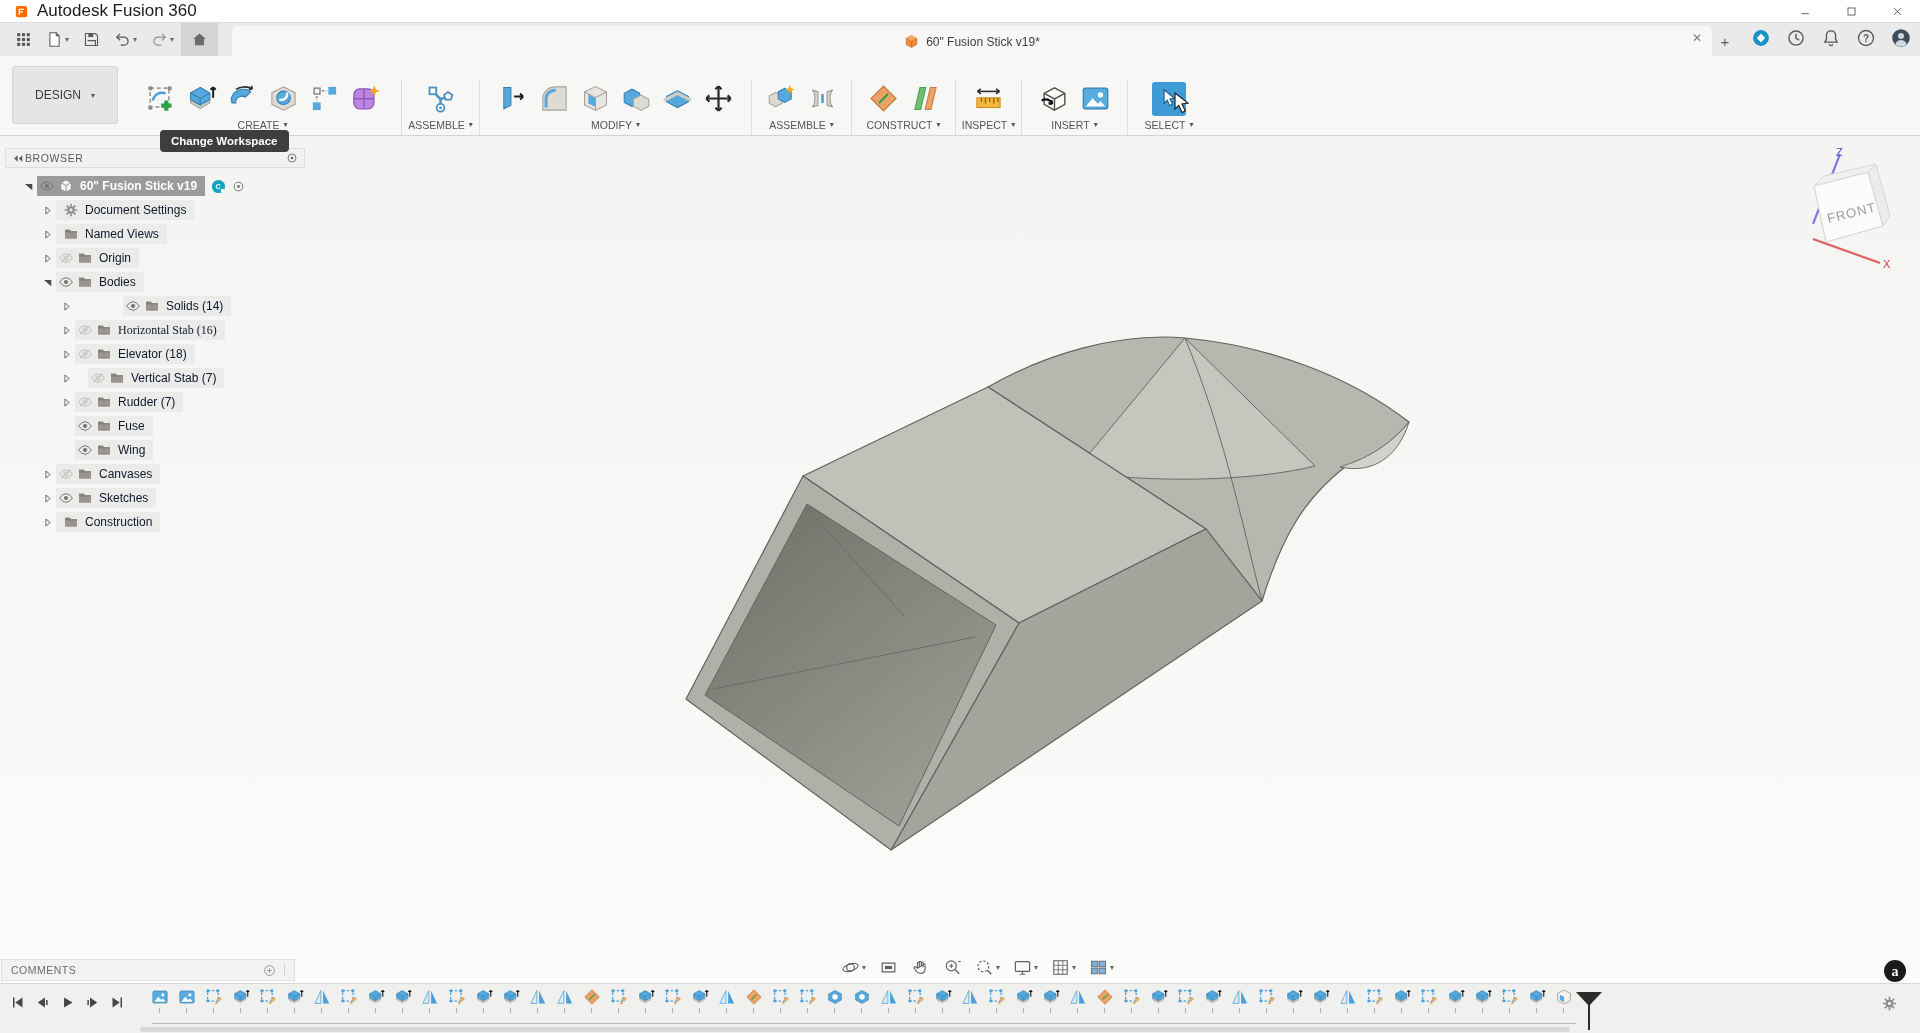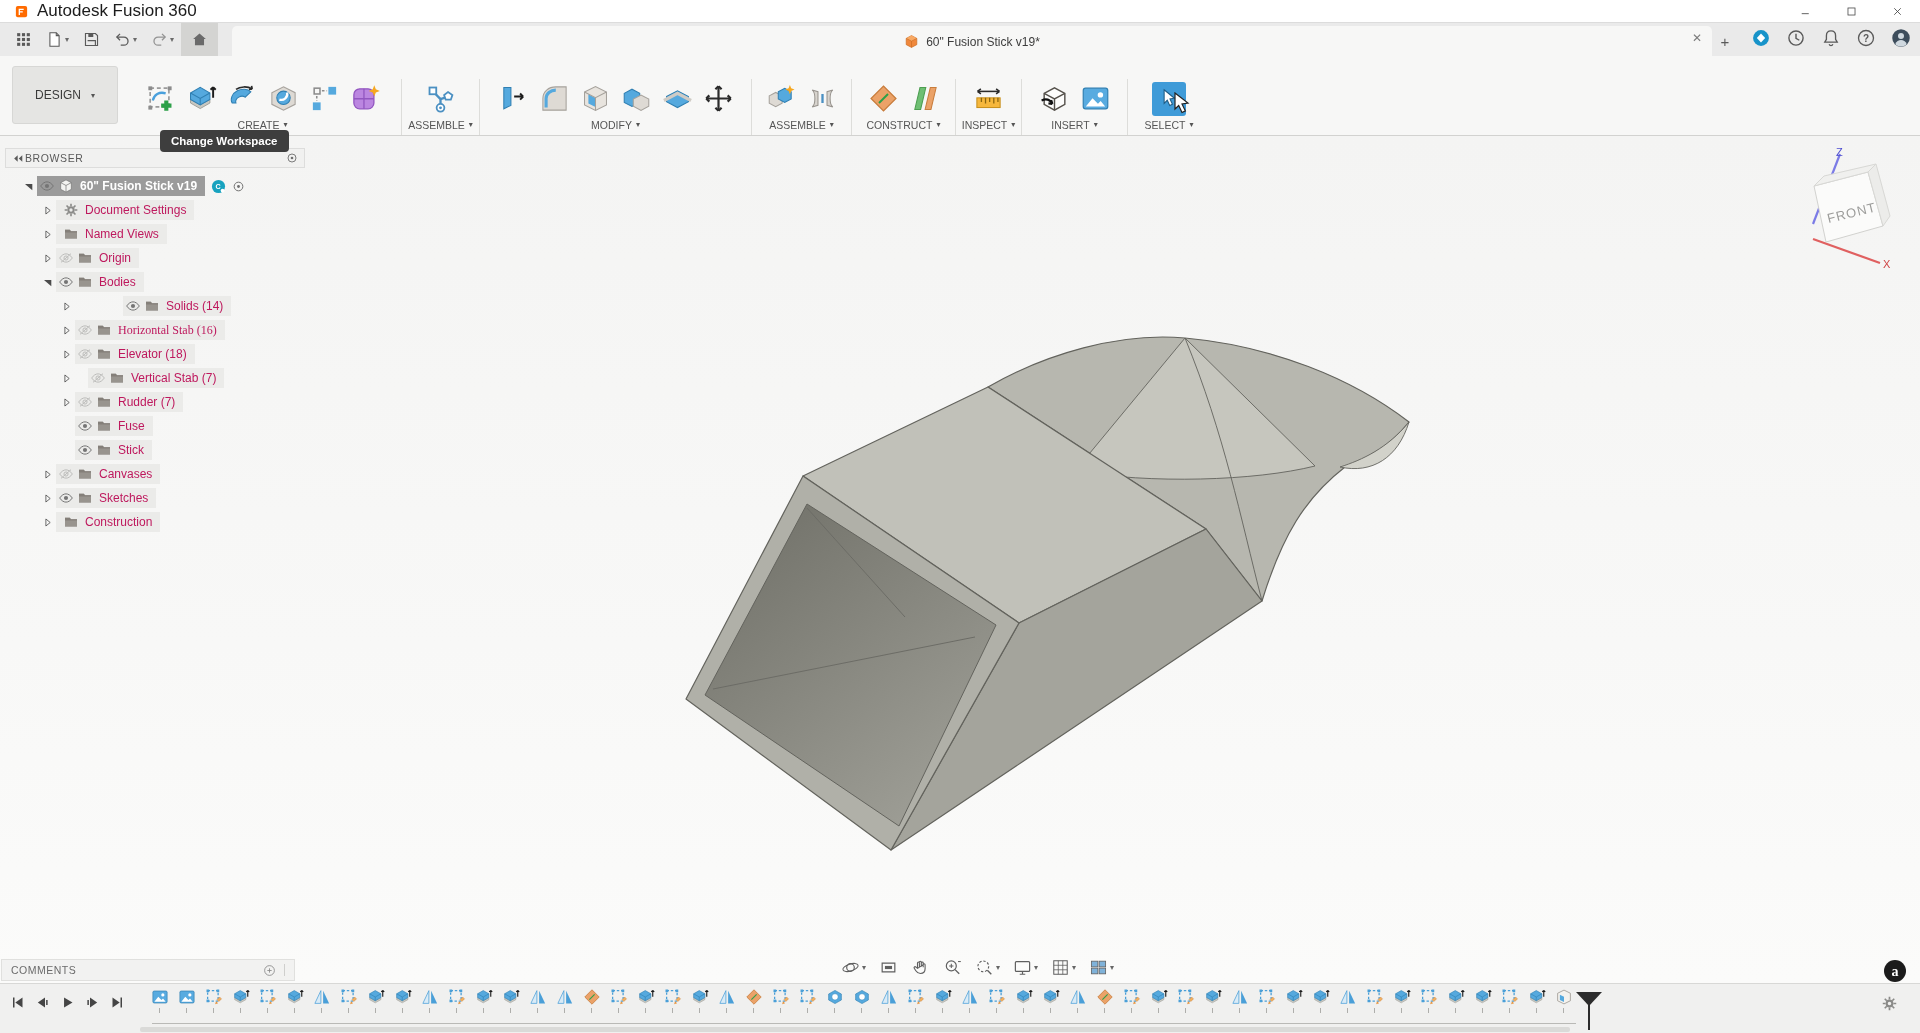--- a/index.html
+++ b/index.html
@@ -44,21 +44,21 @@
   .workspace{position:absolute;left:0;top:136px;width:1920px;height:847px;background:linear-gradient(180deg,#f4f4f3 0%,#f8f8f7 60%,#fbfbfa 100%)}
   .model{position:absolute;left:0;top:0;pointer-events:none}
   
   .browser{position:absolute;left:5px;top:12px;width:300px}
   .browser-header{height:20px;background:#f1f1f0;border:1px solid #dddddc;box-sizing:border-box;display:flex;align-items:center;padding:0 6px;}
   .browser-header .hlabel{font-size:10.5px;color:#5a5a5a;letter-spacing:.6px;flex:1}
   .tree{margin-top:6px}
   .trow{height:24px;display:flex;align-items:center}
   .trow .arrow{width:18px;display:flex;justify-content:center}
   .tband{display:flex;align-items:center;height:20px;background:#ebebe9;padding:0 8px 0 2px;gap:3px}
-  .tband .tlabel{font-size:12px;color:#be185d;padding-left:3px;white-space:nowrap}
+  .tband .tlabel{font-size:12px;color:#0f172a;padding-left:3px;white-space:nowrap}
   .trow.root .tband{background:#9b9b9b}
   .trow.root .tlabel{color:#fff;font-weight:bold}
   .badges{display:flex;align-items:center;gap:6px;margin-left:6px}
   
   .viewcube{position:absolute;right:10px;top:8px}
   
   .comments{position:absolute;left:1px;top:823px;width:294px;height:22px;background:#f2f2f1;border:1px solid #e0e0de;box-sizing:border-box;display:flex;align-items:center;padding:0 9px;gap:8px}
   .comments .clabel{font-size:10.5px;color:#6b6b6b;letter-spacing:.5px;flex:1}
   
   .navbar{position:absolute;left:838px;top:820px;display:flex;align-items:center;gap:7px}
@@ -726,21 +726,21 @@
                 <path d="M2.5 12C5.4 7.8 8.7 5.8 12 5.8s6.6 2 9.5 6.2c-2.9 4.2-6.2 6.2-9.5 6.2S5.4 16.2 2.5 12z" fill="none" stroke="#757575" stroke-width="1.5"></path>
                 <circle cx="12" cy="12" r="3.1" fill="#757575"></circle>
               </svg>
             </span>
             <span>
               <svg width="16" height="16" viewBox="0 0 24 24">
                 <path d="M3 5.5h7.2l1.8 2.3H21V19H3z" fill="#98948e"></path>
                 <path d="M3 5.5h7.2l1.8 2.3H21v2H3z" fill="#847f79"></path>
               </svg>
             </span>
-            <span class="tlabel">Stick</span>
+            <span class="tlabel">Wing</span>
           </span>
         </div>
         <div class="trow" style="padding-left: 33px;">
           <span class="arrow">
             <svg width="13" height="13" viewBox="0 0 24 24">
               <path d="M9 5.5L17 12l-8 6.5z" fill="none" stroke="#4c4c4c" stroke-width="1.5" stroke-linejoin="round"></path>
             </svg>
           </span>
           <span class="tband">
             <span>

